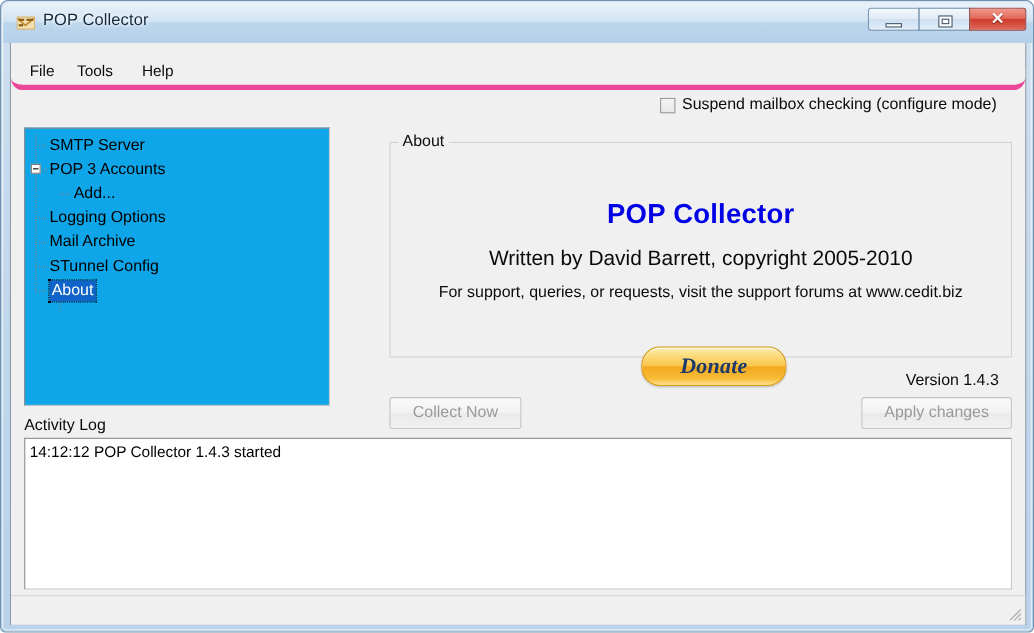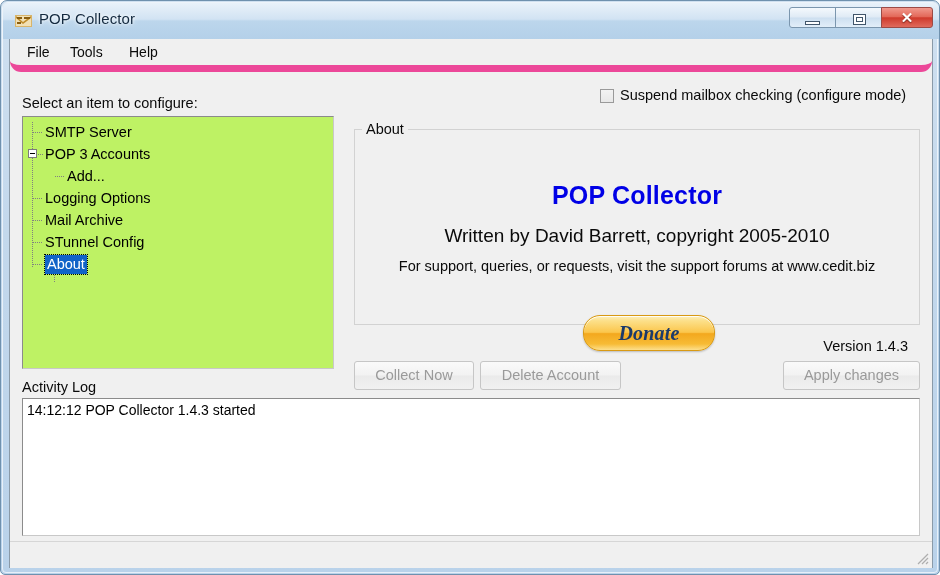--- a/index.html
+++ b/index.html
@@ -119,24 +119,24 @@
     width: 924px; height: 529px;
     background: #f0f0f0;
     box-sizing: border-box;
     border: 1px solid #8a9aa8;
     border-top: none;
   }
 
   
   #menu-bar {
     position: absolute;
-    left: 0; top: 0;
+    left: 0; top: 12px;
     width: 922px; height: 26px;
     background: #f0f0f0;
-    border-bottom: 7px solid #ec4899;
+    border-bottom: 5px solid #ec4899;
     border-radius: 11px;
   }
   .menu-item {
     position: absolute;
     top: 4px;
     height: 19px;
     line-height: 19px;
     font-size: 14px;
     color: #0a0a0a;
     padding: 0 7px;
@@ -172,23 +172,23 @@
     left: 12px; top: 56px;
     font-size: 14.5px;
     color: #0a0a0a;
     white-space: nowrap;
   }
 
   
   #tree-view {
     position: absolute;
     left: 12px; top: 77px;
-    width: 312px; height: 253px;
-    box-sizing: border-box;
-    background: #bef264;
+    width: 278px; height: 253px;
+    box-sizing: border-box;
+    background: #0ea5e9;
     border: 1px solid #8b8b8b;
     border-right-color: #c8c8c8;
     border-bottom-color: #c8c8c8;
     overflow: hidden;
   }
   #tree-spine {
     position: absolute;
     left: 9px; top: 5px;
     width: 1px; height: 146px;
     background-image: repeating-linear-gradient(180deg, #808080 0px, #808080 1px, transparent 1px, transparent 2px);
@@ -427,21 +427,20 @@
       <div class="menu-item" style="left:10px;">File</div>
       <div class="menu-item" style="left:53px;">Tools</div>
       <div class="menu-item" style="left:112px;">Help</div>
     </div>
 
     <div id="suspend-row">
       <span id="suspend-box"></span>
       <span id="suspend-label">Suspend mailbox checking (configure mode)</span>
     </div>
 
-    <div id="tree-caption">Select an item to configure:</div>
 
     <div id="tree-view">
       <div id="tree-spine"></div>
       <div id="child-spine"></div>
 
       <div class="tree-node" style="top:5px;">
         <span class="tree-dash" style="left:10px;"></span>
         <span class="tree-label" style="left:22px;">SMTP Server</span>
       </div>
 
@@ -484,21 +483,20 @@
     <div id="about-credit">Written by David Barrett, copyright 2005-2010</div>
     <div id="about-support">For support, queries, or requests, visit the support forums at www.cedit.biz</div>
 
     <div id="donate-button">
       <span id="donate-label">Donate</span>
     </div>
 
     <div id="version-text">Version 1.4.3</div>
 
     <div class="winbutton" id="btn-collect-now">Collect Now</div>
-    <div class="winbutton" id="btn-delete-account">Delete Account</div>
     <div class="winbutton" id="btn-apply-changes">Apply changes</div>
 
     <div id="log-caption">Activity Log</div>
     <div id="log-box">
       <div id="log-line">14:12:12 POP Collector 1.4.3 started</div>
     </div>
 
     <div id="status-bar">
       <span id="status-text"></span>
       <span id="resize-grip">

